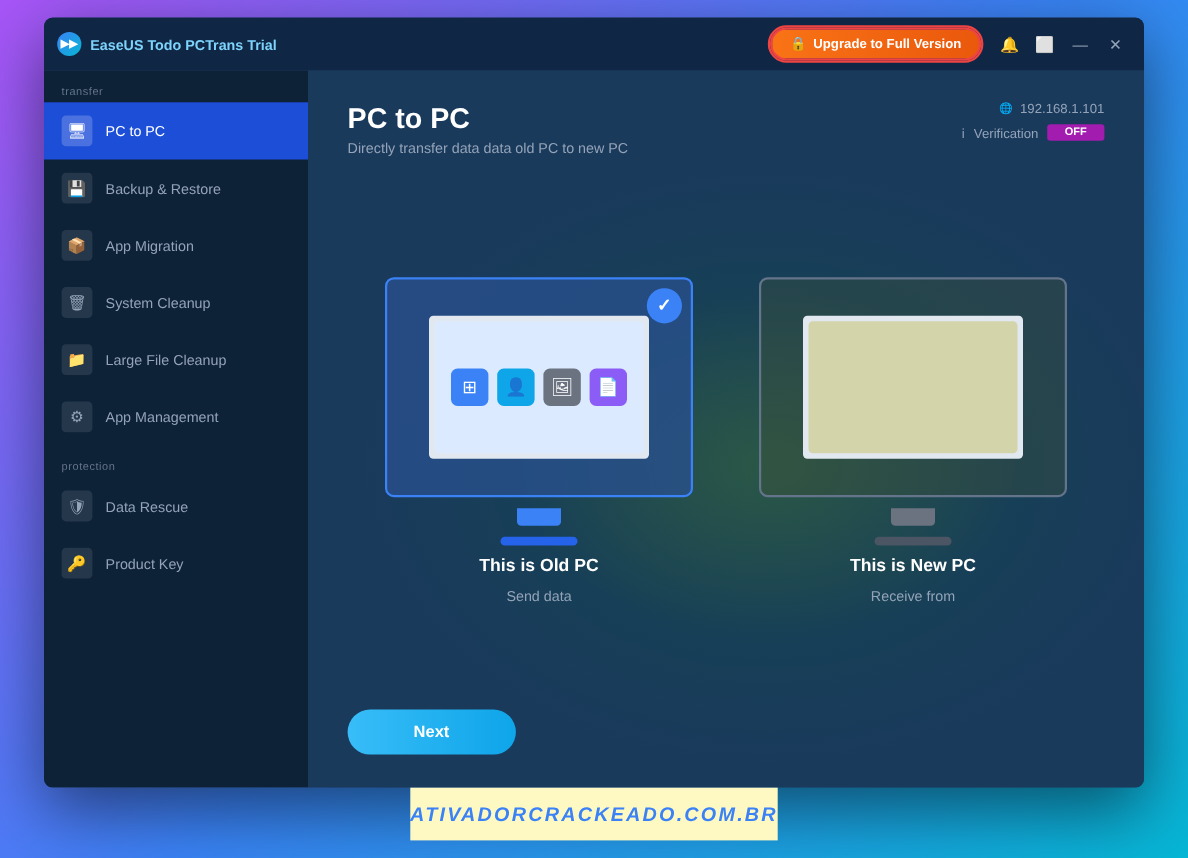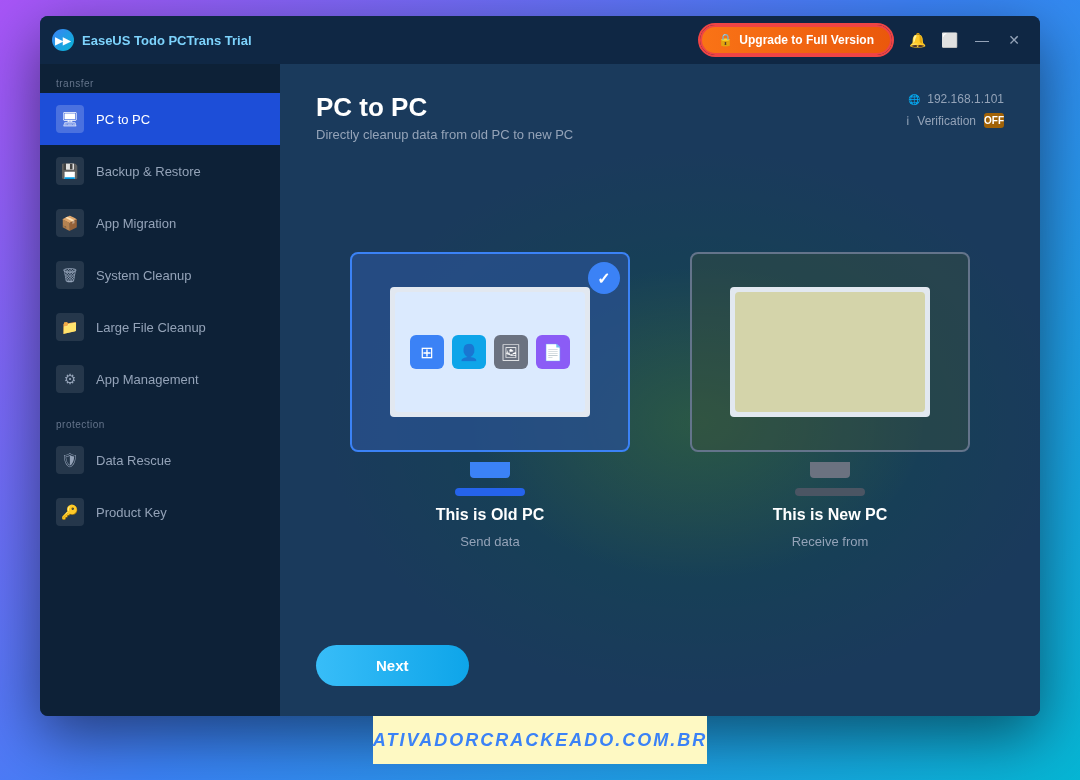--- a/index.html
+++ b/index.html
@@ -196,25 +196,25 @@
     }
     .ip-icon { font-size: 10px; }
     .verification-row {
       display: flex;
       align-items: center;
       gap: 8px;
       color: #94a3b8;
       font-size: 12px;
     }
     .toggle-off {
-      background: #a16207;
+      background: #a21caf;
       color: white;
       border: none;
       border-radius: 3px;
-      padding: 2px 0;
+      padding: 2px 16px;
       font-size: 10px;
       font-weight: 700;
       cursor: pointer;
     }
     
     .transfer-illustration {
       flex: 1;
       display: flex;
       align-items: center;
       justify-content: center;
@@ -438,21 +438,21 @@
       </div>
     </div>
 
     <div class="main-content">
       <div class="bg-overlay"></div>
       <div class="content-inner">
 
         <div class="content-header">
           <div class="content-title-area">
             <h1>PC to PC</h1>
-            <p>Directly cleanup data from old PC to new PC</p>
+            <p>Directly transfer data data old PC to new PC</p>
           </div>
           <div class="ip-verification">
             <div class="ip-row">
               <span class="ip-icon">🌐</span>
               <span>192.168.1.101</span>
             </div>
             <div class="verification-row">
               <span>ℹ</span>
               <span>Verification</span>
               <button class="toggle-off">OFF</button>

